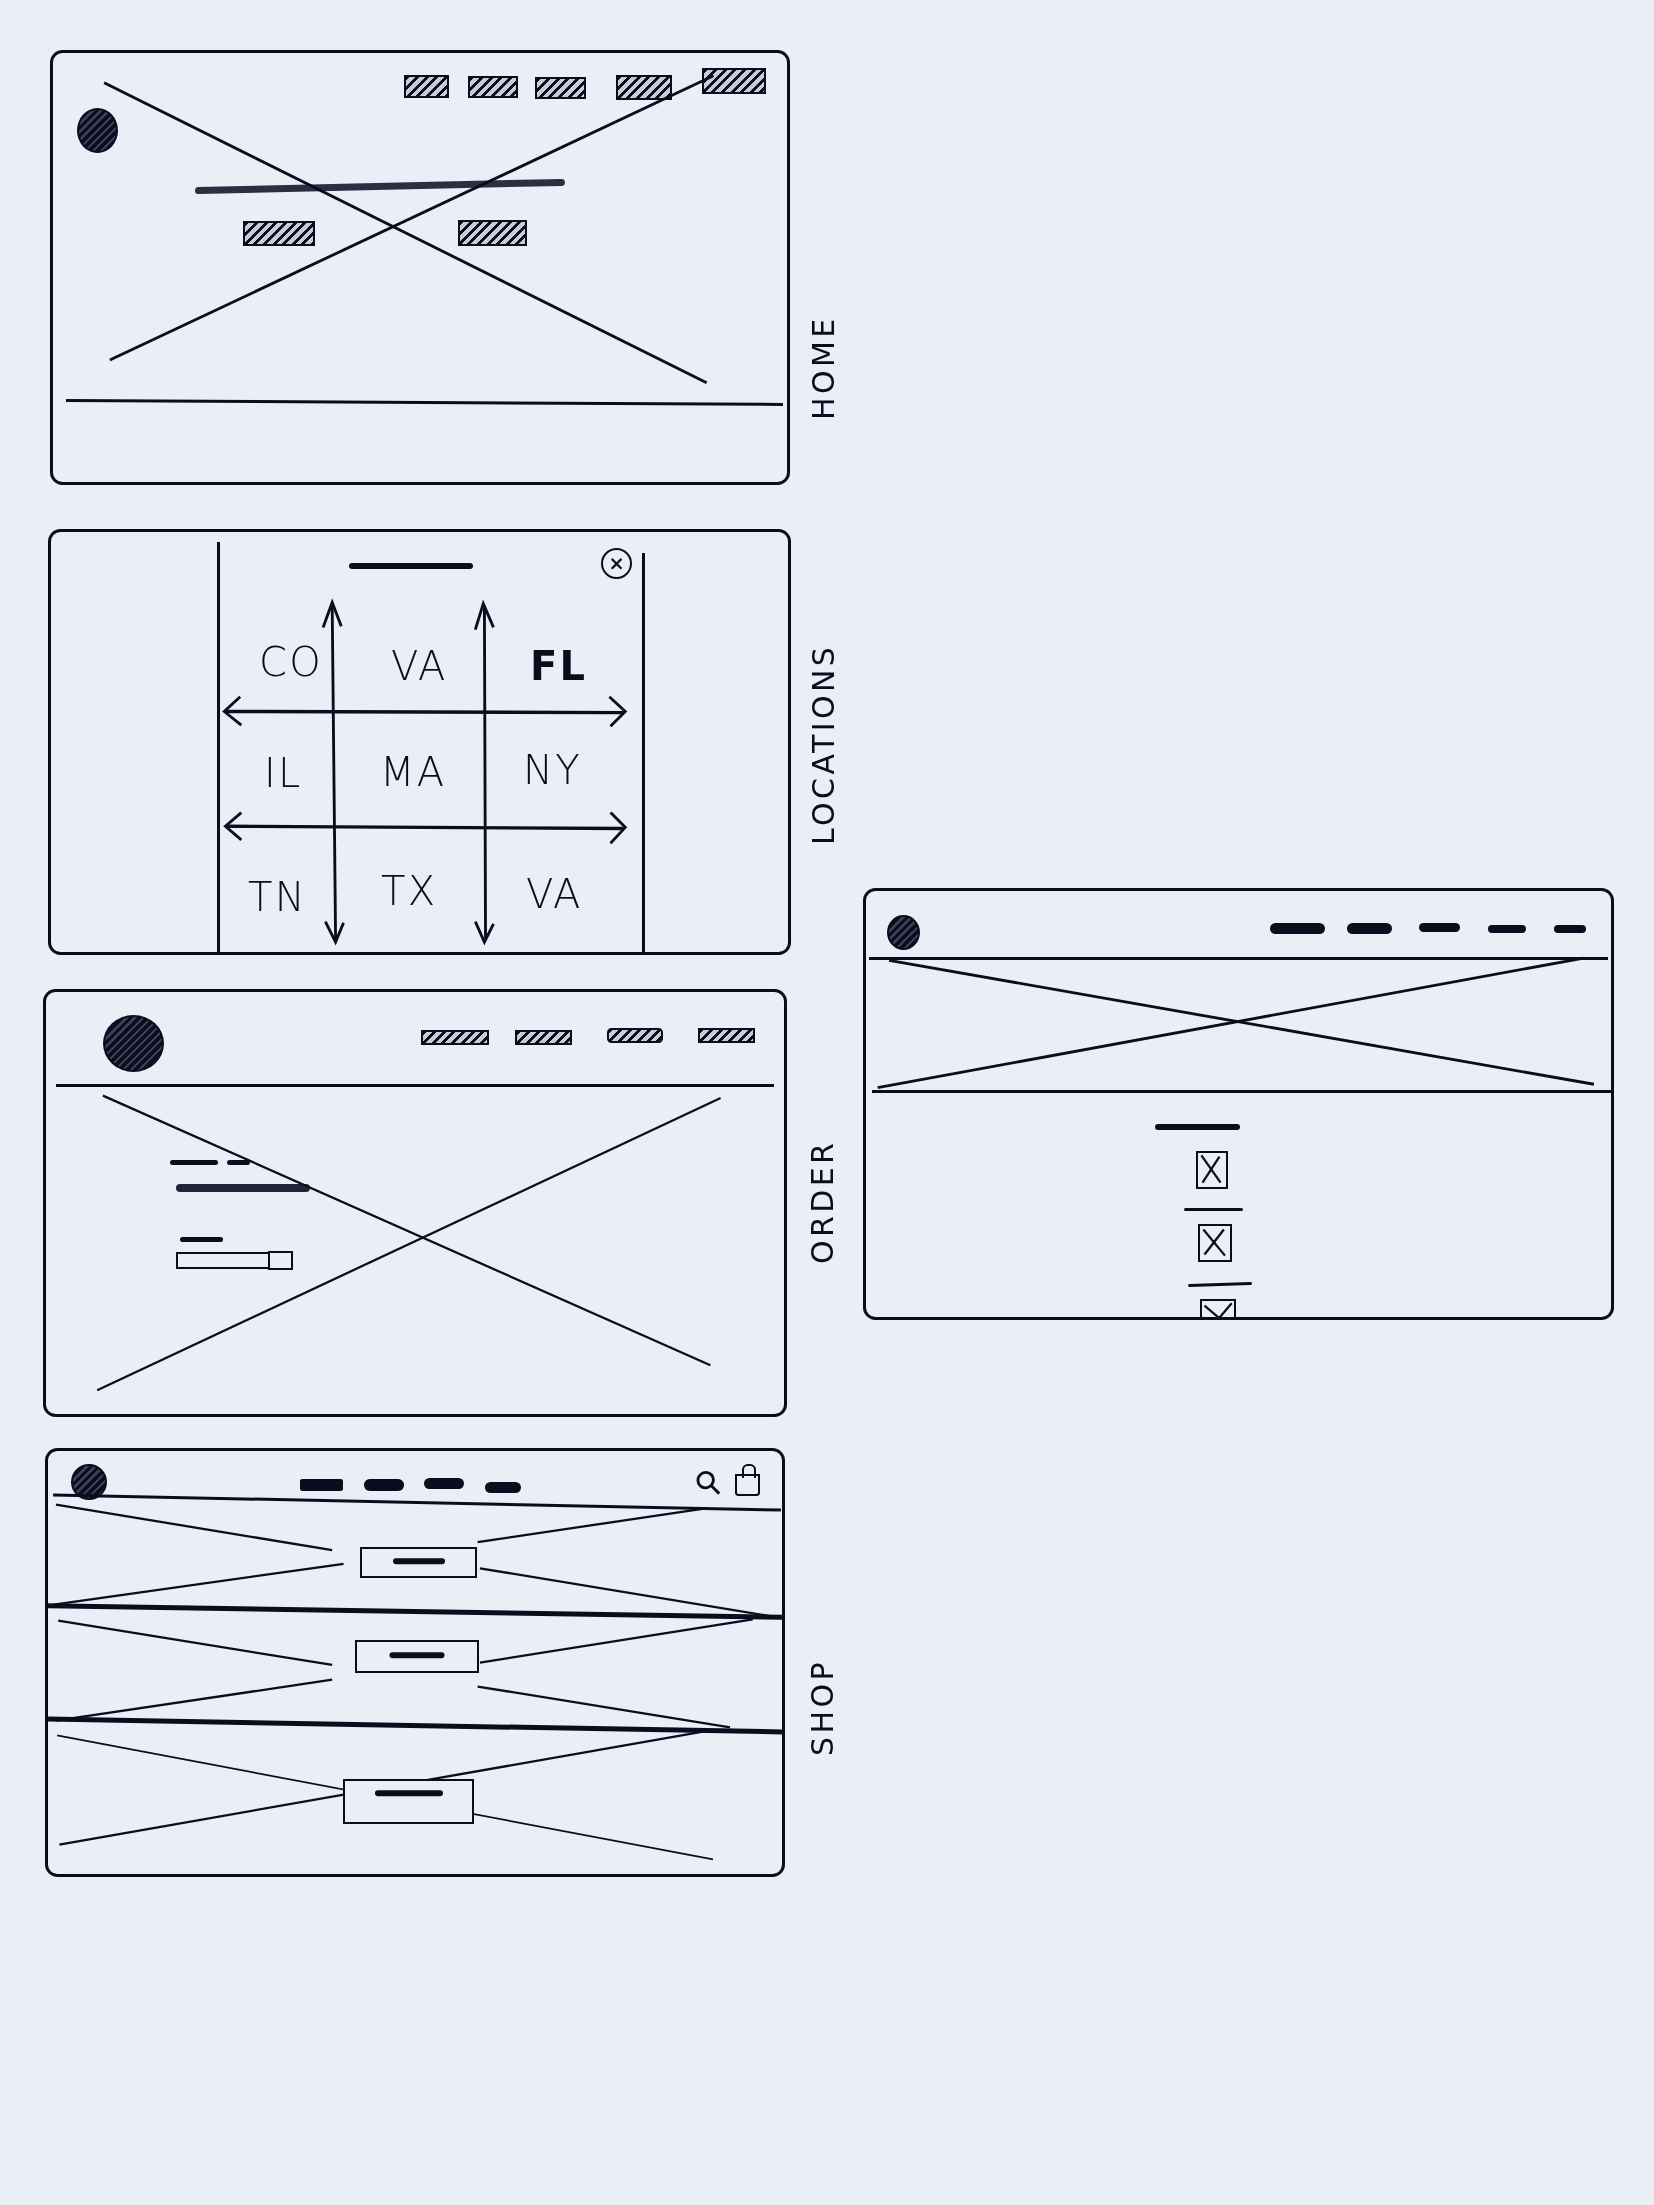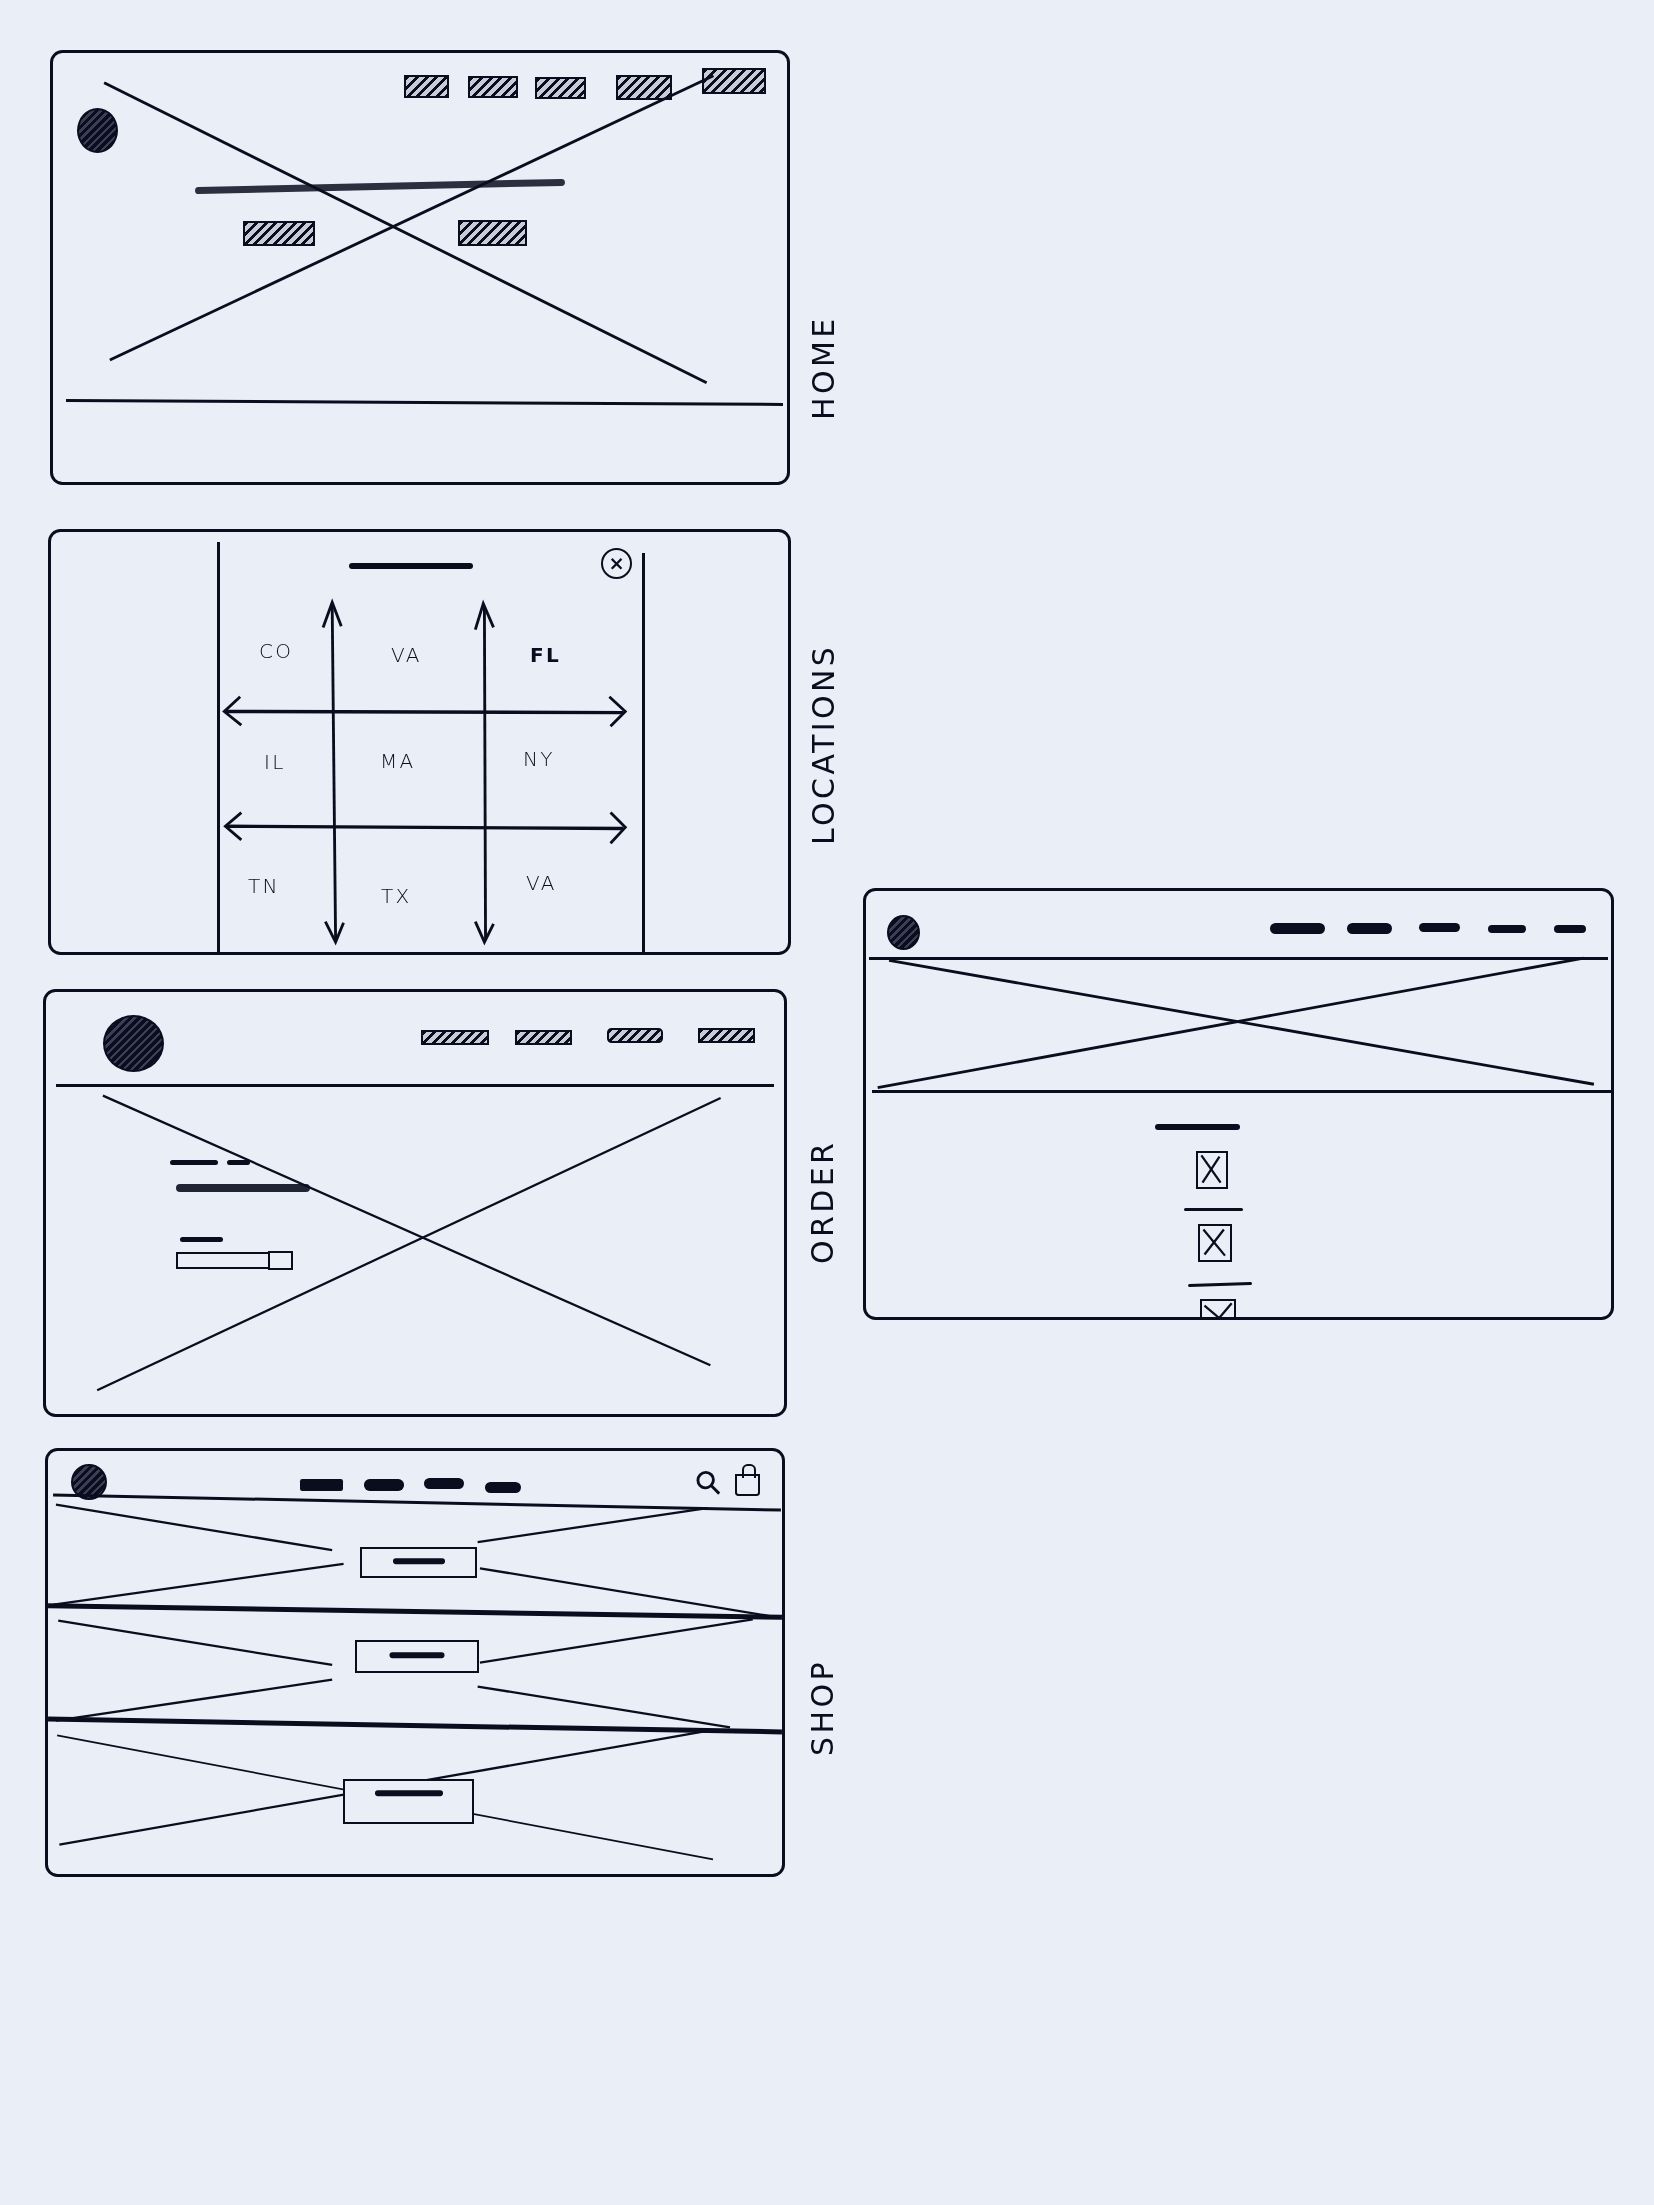--- a/index.html
+++ b/index.html
@@ -46,21 +46,21 @@
     background: #0a0d1e;
     border-radius: 5.7px;
   }
   .hr {
     position: absolute;
     background: #0a0d1e;
   }
   .state {
     position: absolute;
     font-family: "DejaVu Sans", sans-serif;
-    font-size: 20px;
+    font-size: 40px;
     font-weight: 300;
     letter-spacing: 2.3px;
   }
   .close-btn {
     position: absolute;
     width: 31px; height: 31px;
     border: 2.8px solid #0a0d1e;
     border-radius: 50%;
     box-sizing: border-box;
     display: flex; align-items: center; justify-content: center;
@@ -133,21 +133,21 @@
     <polyline points="984,494 1010,520 984,548" fill="none" stroke="#0a0d1e" stroke-width="5"></polyline>
   </svg>
 
   <span class="state" style="left:208px; top:107px;">CO</span>
   <span class="state" style="left:340px; top:111px;">VA</span>
   <span class="state" style="left:479px; top:111px;font-weight:bold;">FL</span>
   <span class="state" style="left:213px; top:218px;">IL</span>
   <span class="state" style="left:329px; top:217px;">MA</span>
   <span class="state" style="left:472px; top:215px;">NY</span>
   <span class="state" style="left:197px; top:342px;">TN</span>
-  <span class="state" style="left:330px; top:352px;">TX</span>
+  <span class="state" style="left:330px; top:336px;">TX</span>
   <span class="state" style="left:475px; top:339px;">VA</span>
 </div>
 <div class="page-label" style="left:806px; top:845px;">LOCATIONS</div>
 
 <div class="frame" style="left:43px; top:989px; width:744px; height:428px;">
   <div class="logo" style="left:57px; top:23px; width:61px; height:57px;"></div>
   <div class="navblock" style="left:375px; top:38px; width:68px; height:15px;"></div>
   <div class="navblock" style="left:469px; top:38px; width:57px; height:15px;"></div>
   <div class="navblock" style="left:561px; top:36px; width:56px; height:15px; border-radius:4.5px;"></div>
   <div class="navblock" style="left:652px; top:36px; width:57px; height:15px;"></div>

